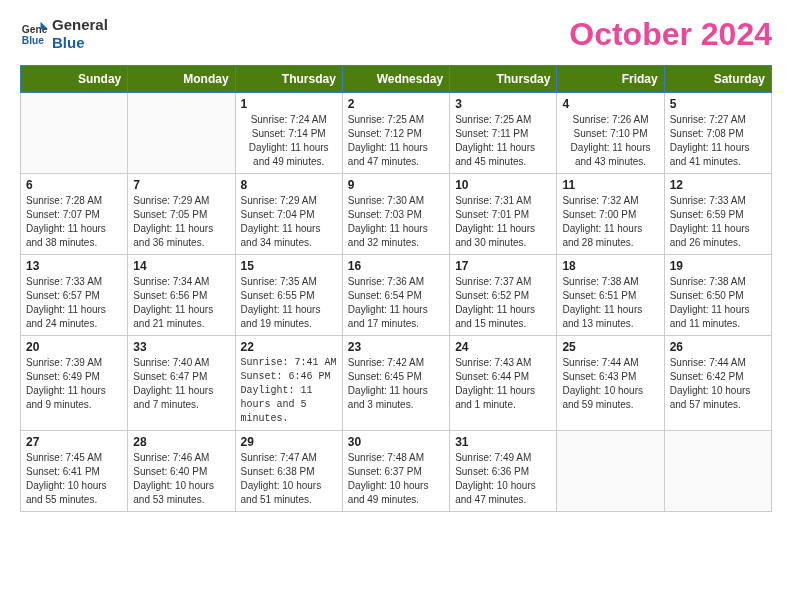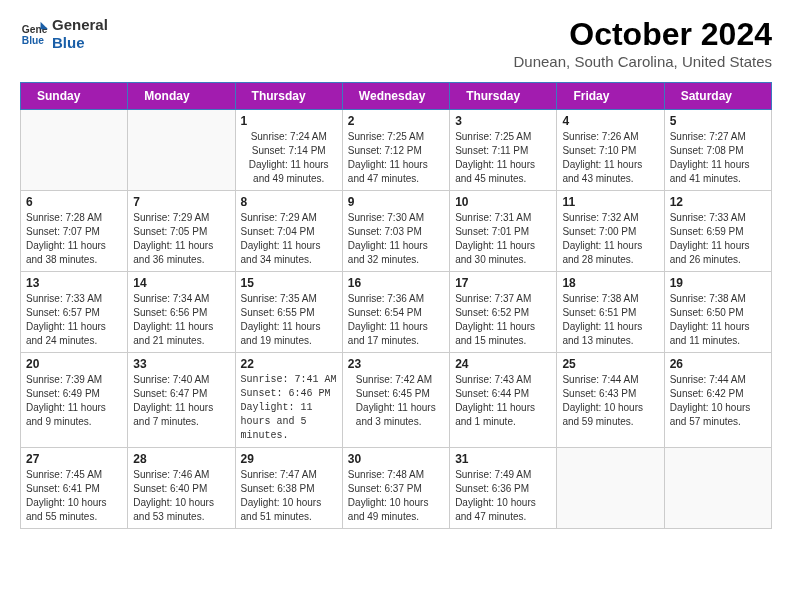--- a/index.html
+++ b/index.html
@@ -31,36 +31,36 @@
     .logo-icon {
       width: 28px;
       height: 28px;
     }
     .title-area {
       text-align: right;
     }
     .calendar-title {
       font-size: 32px;
       font-weight: bold;
-      color: #000000;
+      color: #ec4899;
     }
     .calendar-subtitle {
       font-size: 15px;
       color: #555;
     }
     .calendar-table {
       width: 100%;
       border-collapse: collapse;
       font-size: 11px;
     }
     .calendar-table th {
-      background-color: #a21caf;
+      background-color: #4d7c0f;
       color: #fff;
-      text-align: left;
-      padding: 6px 16px;
+      text-align: right;
+      padding: 6px 6px;
       font-size: 12px;
       font-weight: bold;
       border: 1px solid #3a7abf;
     }
     .calendar-table td {
       border: 1px solid #ccc;
       vertical-align: top;
       padding: 4px 5px;
       min-height: 80px;
       height: 80px;
@@ -92,21 +92,20 @@
       <text x="2" y="26" font-size="11" font-weight="bold" fill="#1a5fa8">Blue</text>
       <polygon points="22,2 30,10 22,10" fill="#1a5fa8"></polygon>
     </svg>
     <div>
       <div class="logo-text">General</div>
       <div class="logo-text logo-blue">Blue</div>
     </div>
   </div>
   <div class="title-area">
     <div class="calendar-title">October 2024</div>
-    <div class="calendar-subtitle">Dunean, South Carolina, United States</div>
   </div>
 </div>
 
 <table class="calendar-table">
   <thead>
     <tr>
     <th>Sunday</th>
         <th>Monday</th>
         <th>Thursday</th>
         <th>Wednesday</th>
@@ -132,21 +131,21 @@
 Daylight: 11 hours and 47 minutes.</div>
         </td>
         <td>
           <div class="day-number">3</div>
           <div class="day-info" style="white-space: pre-line;">Sunrise: 7:25 AM
 Sunset: 7:11 PM
 Daylight: 11 hours and 45 minutes.</div>
         </td>
         <td>
           <div class="day-number">4</div>
-          <div class="day-info" style="white-space: pre-line;">Sunrise: 7:26 AM
+          <div class="day-info" style="white-space: pre-line; text-align: center;">Sunrise: 7:26 AM
 Sunset: 7:10 PM
 Daylight: 11 hours and 43 minutes.</div>
         </td>
         <td>
           <div class="day-number">5</div>
           <div class="day-info" style="white-space: pre-line;">Sunrise: 7:27 AM
 Sunset: 7:08 PM
 Daylight: 11 hours and 41 minutes.</div>
         </td>
       </tr>
@@ -252,21 +251,21 @@
 Daylight: 11 hours and 7 minutes.</div>
         </td>
         <td>
           <div class="day-number">22</div>
           <div class="day-info" style="white-space: pre-line; font-family: Liberation Mono, monospace;">Sunrise: 7:41 AM
 Sunset: 6:46 PM
 Daylight: 11 hours and 5 minutes.</div>
         </td>
         <td>
           <div class="day-number">23</div>
-          <div class="day-info" style="white-space: pre-line; margin-left: 8px;">Sunrise: 7:42 AM
+          <div class="day-info" style="white-space: pre-line;">Sunrise: 7:42 AM
 Sunset: 6:45 PM
 Daylight: 11 hours and 3 minutes.</div>
         </td>
         <td>
           <div class="day-number">24</div>
           <div class="day-info" style="white-space: pre-line;">Sunrise: 7:43 AM
 Sunset: 6:44 PM
 Daylight: 11 hours and 1 minute.</div>
         </td>
         <td>

